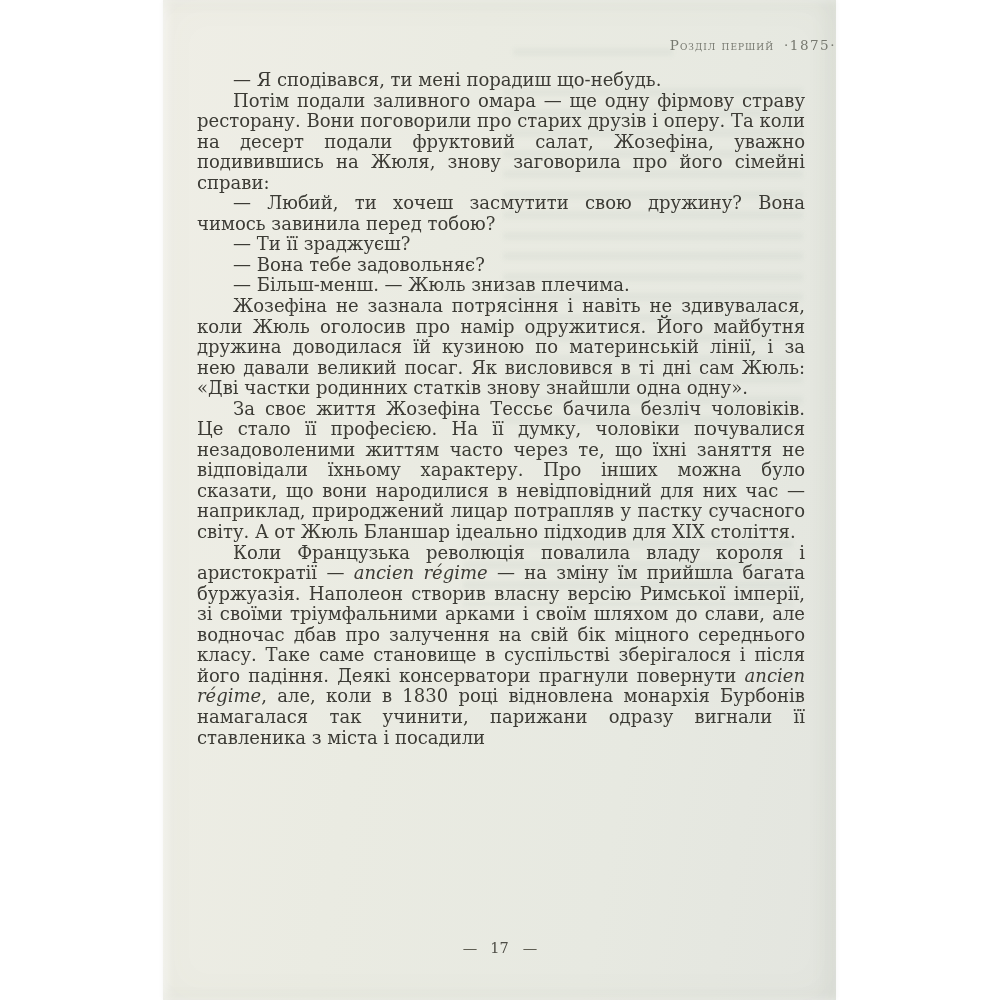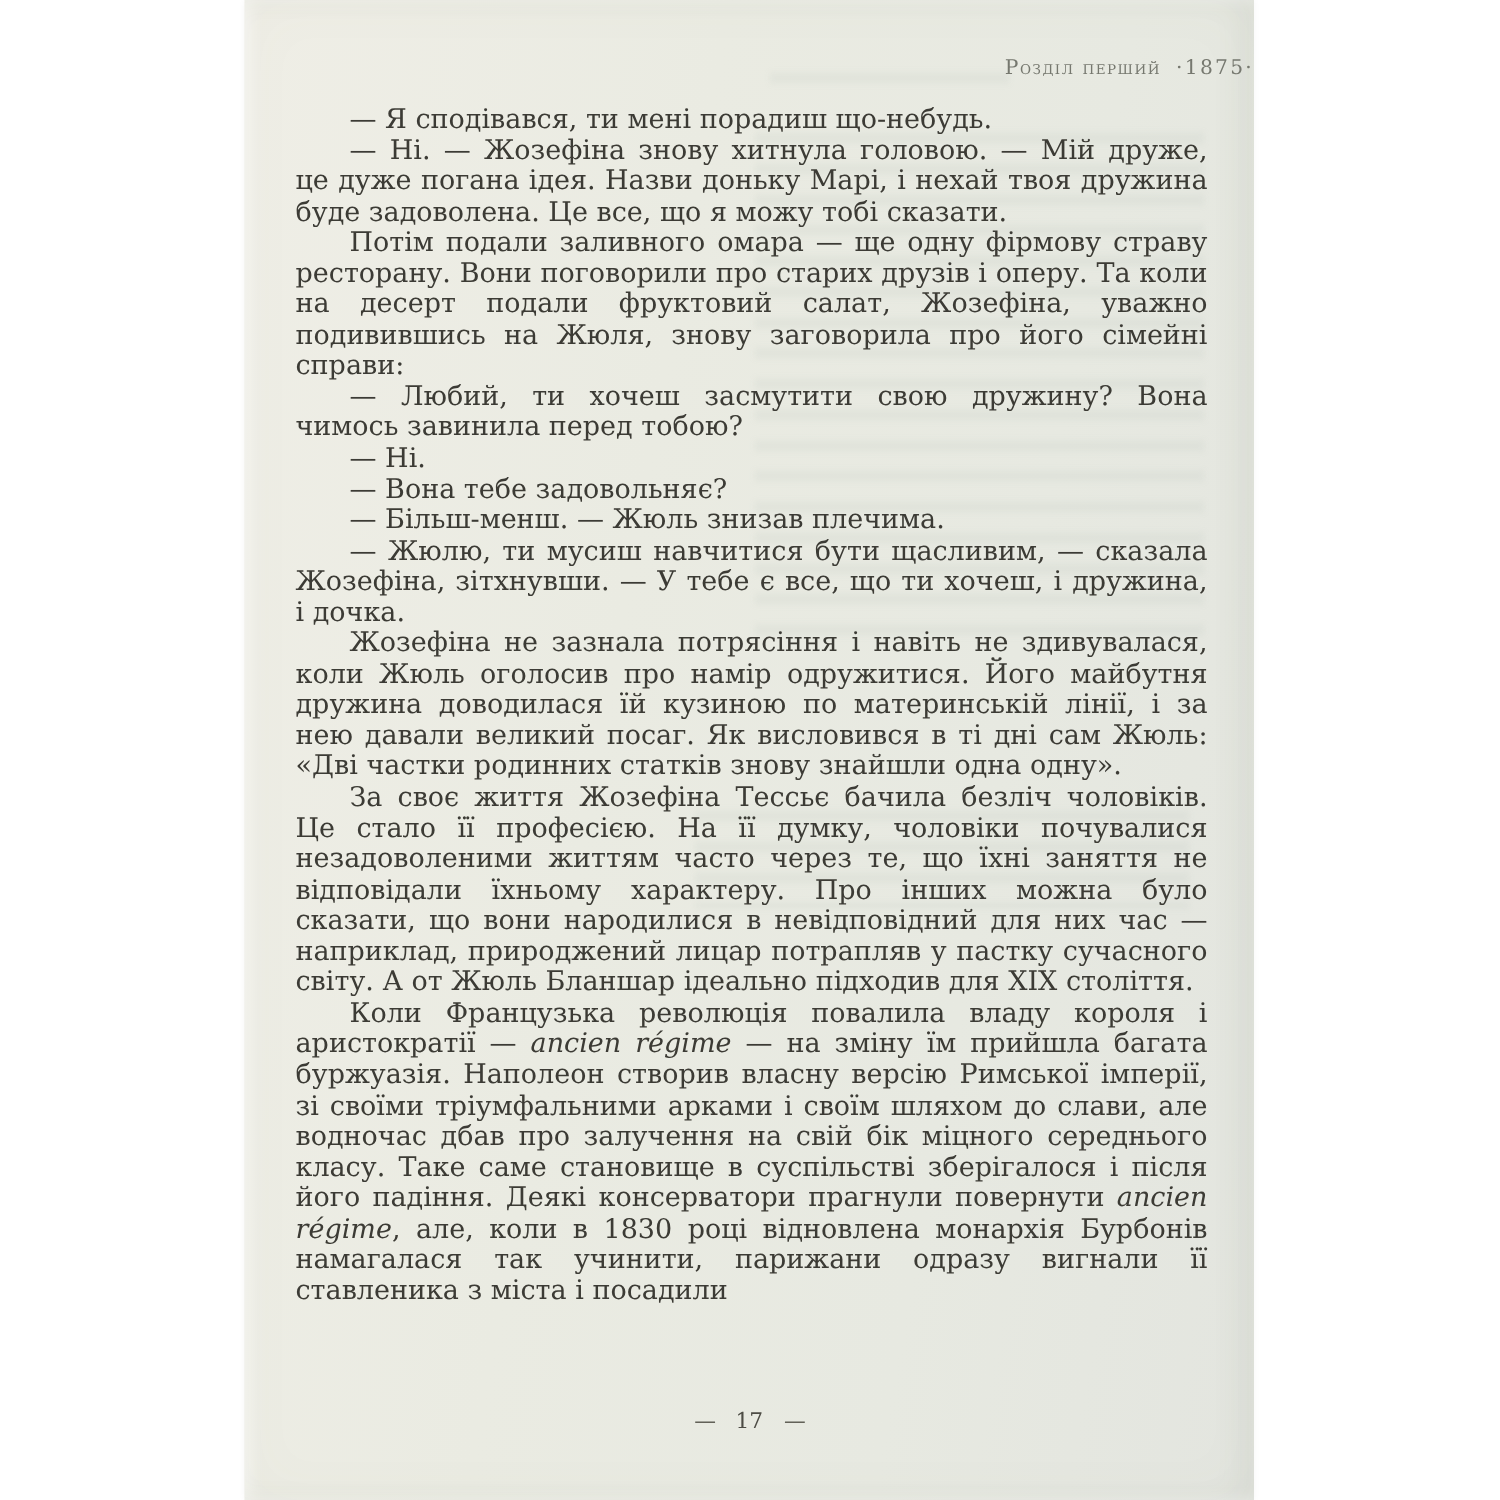--- a/index.html
+++ b/index.html
@@ -101,27 +101,25 @@
   <div class="ghost ghost-header"></div>
   <div class="ghost ghost-top"></div>
   <div class="ghost ghost-mid"></div>
 
   <div class="running-header">
     <span class="chapter">Розділ перший</span><span class="year">·1875·</span>
   </div>
 
   <div class="text-block">
       <p><span>— Я сподівався, ти мені порадиш що-небудь.</span></p>
-      <p><span>— Ні. — Жозефіна знову хитнула головою. — Мій друже, це дуже погана ідея. Назви доньку Марі, і нехай твоя дружина буде задоволена. Це все, що я можу тобі сказати.</span></p>
       <p><span>Потім подали заливного омара — ще одну фірмову страву ресторану. Вони поговорили про старих друзів і оперу. Та коли на десерт подали фруктовий салат, Жозефіна, уважно подивившись на Жюля, знову заговорила про його сімейні справи:</span></p>
       <p><span>— Любий, ти хочеш засмутити свою дружину? Вона чимось завинила перед тобою?</span></p>
-      <p><span>— Ні.</span></p>
+      <p><span>— Ти її зраджуєш?</span></p>
       <p><span>— Вона тебе задовольняє?</span></p>
       <p><span>— Більш-менш. — Жюль знизав плечима.</span></p>
-      <p><span>— Жюлю, ти мусиш навчитися бути щасливим, — сказала Жозефіна, зітхнувши. — У тебе є все, що ти хочеш, і дружина, і дочка.</span></p>
       <p><span>Жозефіна не зазнала потрясіння і навіть не здивувалася, коли Жюль оголосив про намір одружитися. Його майбутня дружина доводилася їй кузиною по материнській лінії, і за нею давали великий посаг. Як висловився в ті дні сам Жюль: «Дві частки родинних статків знову знайшли одна одну».</span></p>
       <p><span>За своє життя Жозефіна Тессьє бачила безліч чоловіків. Це стало її професією. На її думку, чоловіки почувалися незадоволеними життям часто через те, що їхні заняття не відповідали їхньому характеру. Про інших можна було сказати, що вони народилися в невідповідний для них час — наприклад, природжений лицар потрапляв у пастку сучасного світу. А от Жюль Бланшар ідеально підходив для XIX століття.</span></p>
       <p><span>Коли Французька революція повалила владу короля і аристократії — </span><i>ancien régime</i><span> — на зміну їм прийшла багата буржуазія. Наполеон створив власну версію Римської імперії, зі своїми тріумфальними арками і своїм шляхом до слави, але водночас дбав про залучення на свій бік міцного середнього класу. Таке саме становище в суспільстві зберігалося і після його падіння. Деякі консерватори прагнули повернути </span><i>ancien régime</i><span>, але, коли в 1830 році відновлена монархія Бурбонів намагалася так учинити, парижани одразу вигнали її ставленика з міста і посадили</span></p>
     </div>
 
   <div class="page-footer">
     <span class="dash">—</span>
     <span class="num">17</span>
     <span class="dash">—</span>
   </div>

